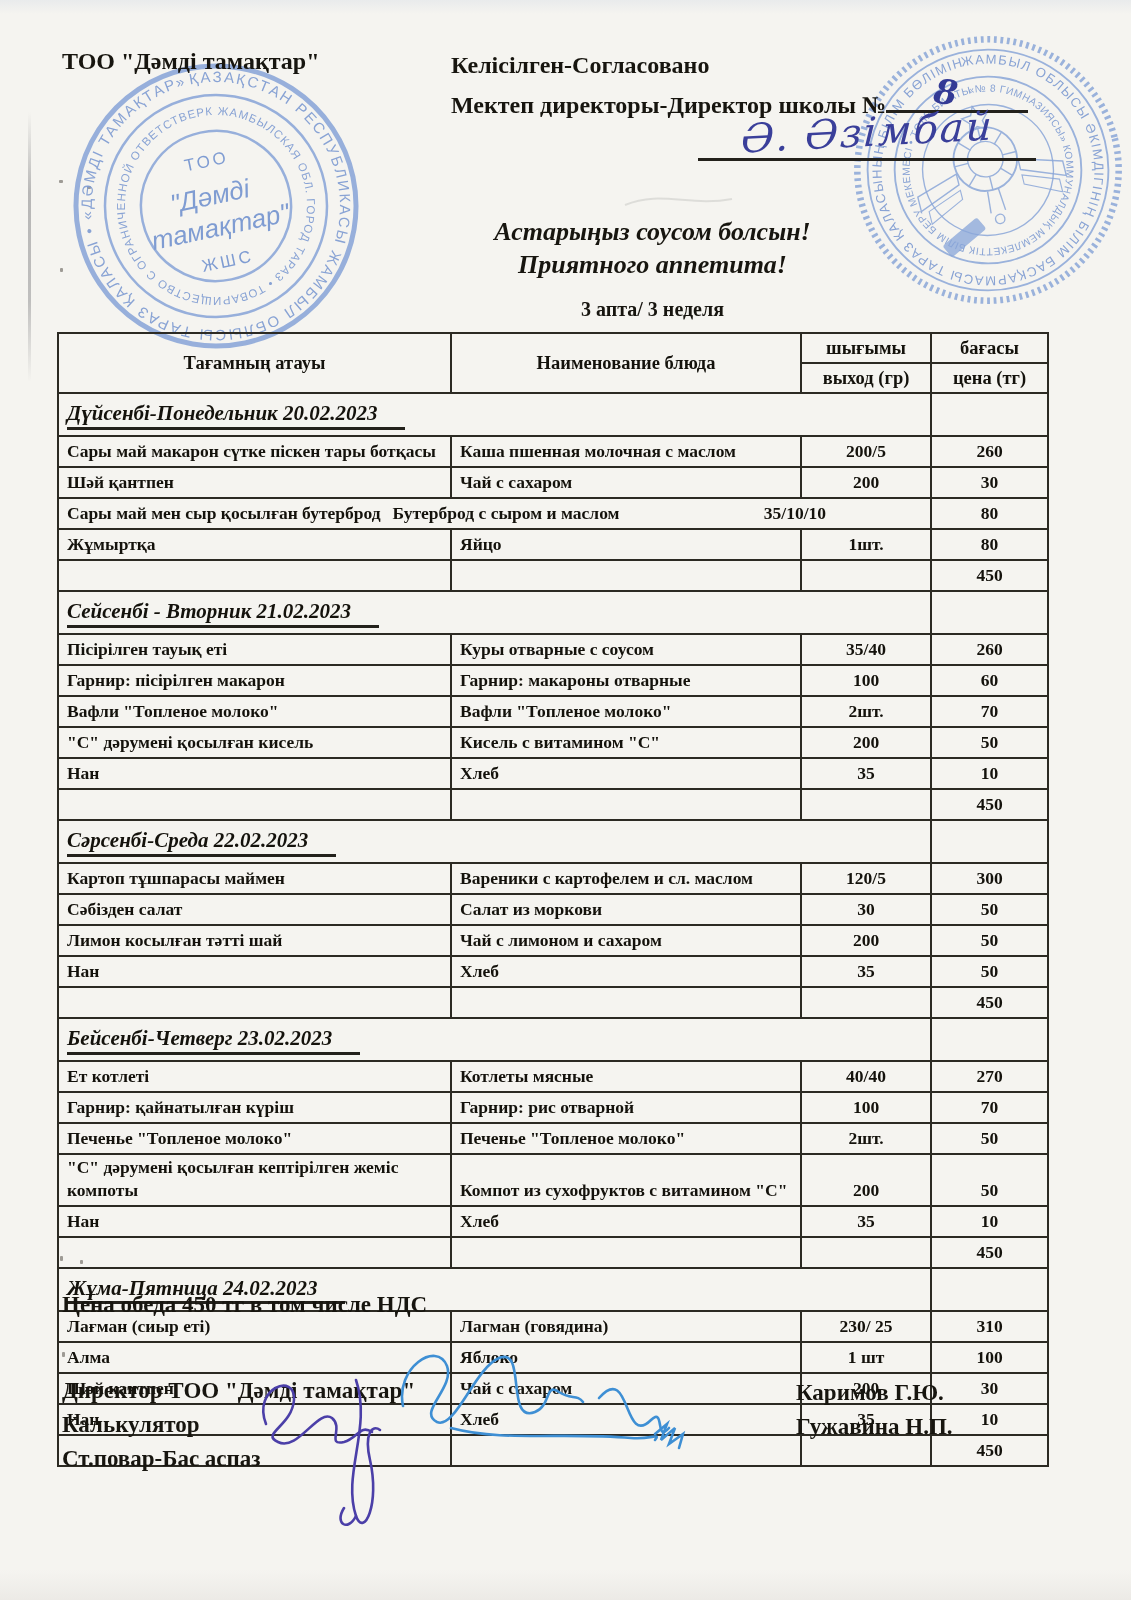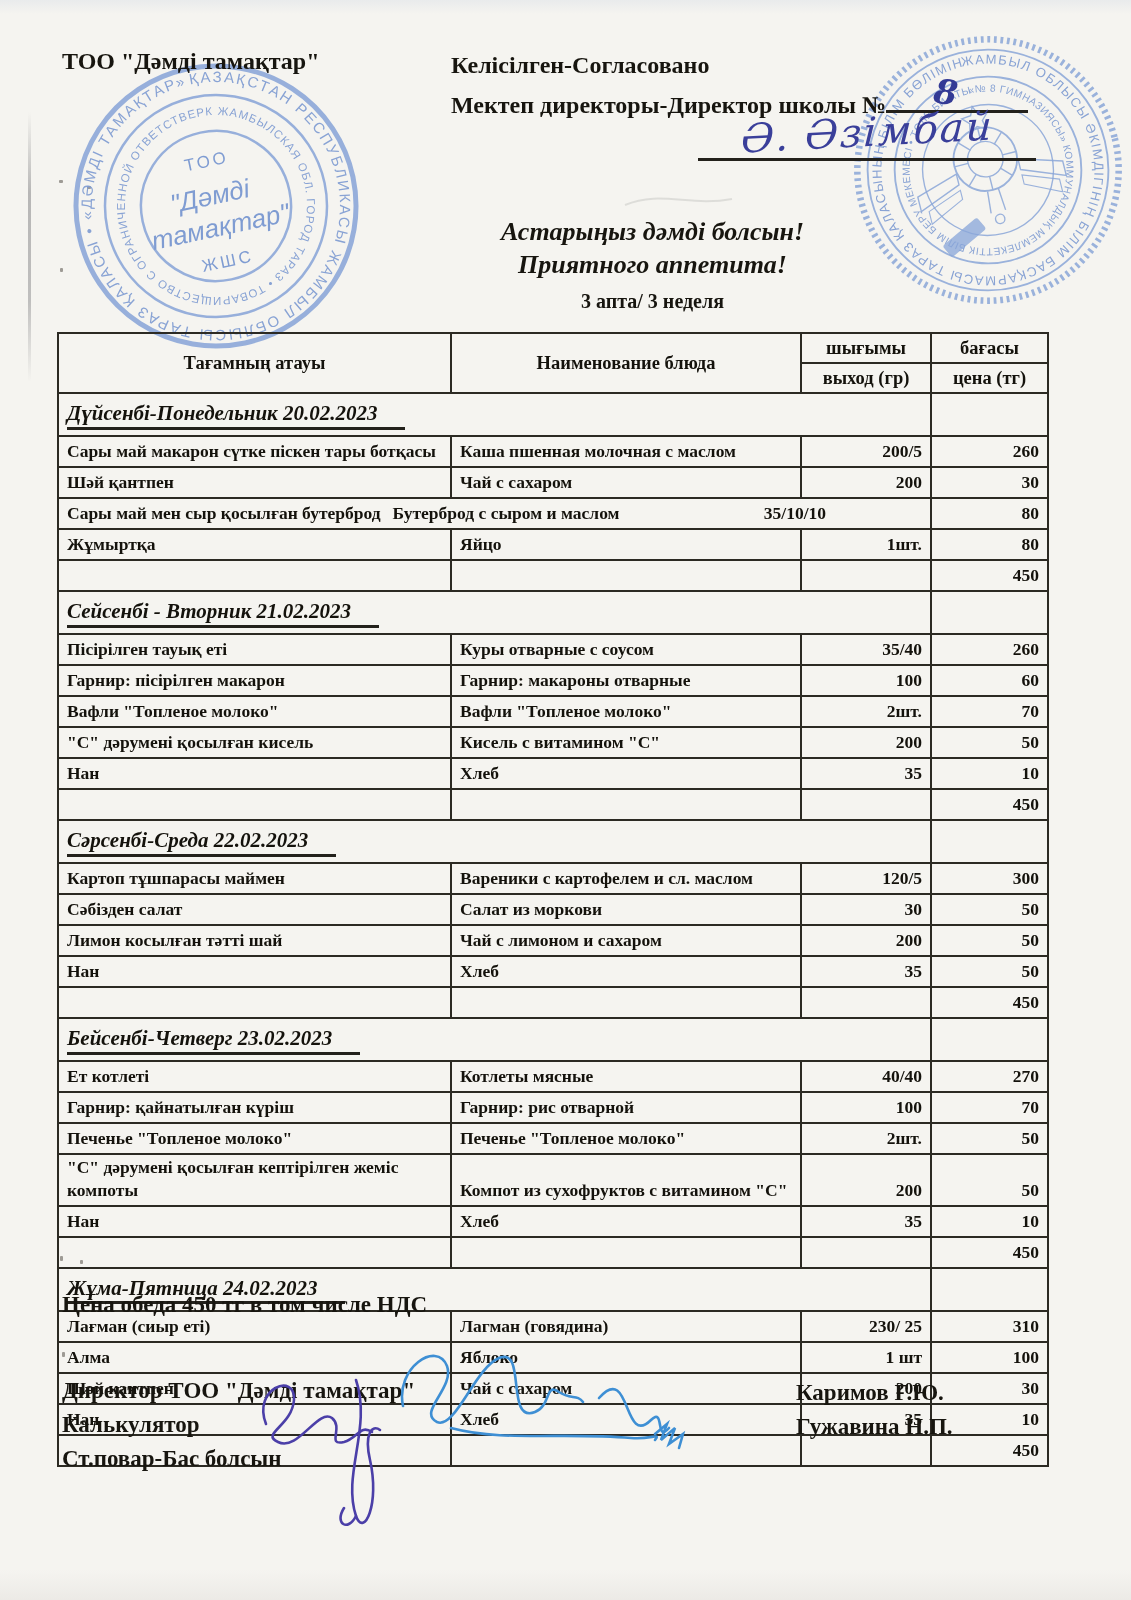--- a/index.html
+++ b/index.html
@@ -25,28 +25,28 @@
   .agreed2{position:absolute;left:451px;top:86px;font-size:24px;font-weight:bold;z-index:3;white-space:nowrap;}
   .blank-num{display:inline-block;width:142px;border-bottom:3px solid #23211b;position:relative;height:24px;vertical-align:baseline;}
   .hand-8{position:absolute;left:48px;top:-14px;font-size:34px;font-style:italic;font-weight:bold;
     color:#333a95;transform:rotate(9deg);font-family:"DejaVu Serif",serif;}
   .sig-line{position:absolute;left:698px;top:112px;width:338px;height:46px;border-bottom:3px solid #23211b;z-index:4;text-align:center;}
   .sig-name{display:inline-block;font-size:40px;font-style:italic;color:#3a3f9a;
     font-family:"DejaVu Serif",serif;transform:rotate(-3deg) skewX(-6deg);letter-spacing:2px;line-height:1;}
   
   .titles{position:absolute;left:380px;top:216px;width:545px;text-align:center;z-index:3;}
   .t-big{font-size:26px;font-weight:bold;font-style:italic;line-height:1.26;}
-  .t-small{font-size:20px;font-weight:bold;margin-top:8px;}
+  .t-small{font-size:20px;font-weight:bold;margin-top:16px;}
   
   table.menu{position:absolute;left:57px;top:332px;z-index:3;border-collapse:collapse;table-layout:fixed;
     background:transparent;}
   table.menu td,table.menu th{border:2px solid #2c2a23;padding:1px 8px 3px 8px;
     font-size:17.5px;font-weight:bold;line-height:1.3;color:#14120c;vertical-align:bottom;overflow:hidden;}
   table.menu th{font-size:18.5px;text-align:center;vertical-align:middle;padding:2px 4px;}
-  td.c3,td.c4{text-align:right;}
+  td.c3,td.c4{text-align:center;}
   tr.day-row td{vertical-align:middle;height:34px;padding-top:4px;}
   .day-title{font-size:21px;font-style:italic;display:inline-block;border-bottom:3px solid #23211b;padding-right:28px;line-height:1.25;}
   tr.total-row td{height:25px;}
   tr.data-row td{height:25px;}
   .merged-flex{display:flex;align-items:baseline;width:100%;}
   .merged-flex .mru{margin-left:12px;white-space:nowrap;}
   .merged-flex .mout{margin-left:auto;margin-right:96px;white-space:nowrap;text-align:center;}
   
   .price-note{position:absolute;left:62px;top:1292px;font-size:23px;font-weight:bold;z-index:3;}
   .role{position:absolute;left:62px;font-size:23px;font-weight:bold;z-index:3;}
@@ -137,21 +137,21 @@
       <path d="M78,178 L116,164 L116,174 L78,192 Z" stroke-width="1.2"></path>
       <path d="M222,178 L184,164 L184,174 L222,192 Z" stroke-width="1.2"></path>
       <line x1="144" y1="172" x2="142" y2="196" stroke-width="1.5"></line>
       <line x1="156" y1="172" x2="158" y2="196" stroke-width="1.5"></line>
       <circle cx="150" cy="204" r="5" stroke-width="1.5"></circle>
       <rect x="84" y="206" width="48" height="16" rx="3" fill="#8aa6d8" stroke="none" transform="rotate(-26 108 214)" opacity="0.9"></rect>
     </g>
   </svg>
 
   <div class="titles">
-    <div class="t-big">Астарыңыз дәмді болсын!</div>
+    <div class="t-big">Астарыңыз соусом болсын!</div>
     <div class="t-big">Приятного аппетита!</div>
     <div class="t-small">3 апта/ 3 неделя</div>
   </div>
 
   <table class="menu">
     <colgroup>
         <col style="width:393px">
         <col style="width:350px">
         <col style="width:130px">
         <col style="width:117px">
@@ -358,21 +358,21 @@
           <td></td>
       <td class="c4">450</td>
     </tr>
     </tbody>
   </table>
 
   <div class="price-note">Цена обеда 450 тг в том числе НДС</div>
 
   <div class="role" style="top:1378px;">Директор ТОО "Дәмді тамақтар"</div>
   <div class="role" style="top:1412px;">Калькулятор</div>
-  <div class="role" style="top:1446px;">Ст.повар-Бас болсын</div>
+  <div class="role" style="top:1446px;">Ст.повар-Бас аспаз</div>
   <div class="sname" style="top:1380px;">Каримов Г.Ю.</div>
   <div class="sname" style="top:1414px;">Гужавина Н.П.</div>
 
   <svg class="sig-svg" style="left:393px;top:1336px;" width="310" height="135" viewBox="0 0 310 135">
     <g stroke="#3e8fd4" stroke-width="2.6" fill="none" stroke-linecap="round">
       <path d="M10,70 C2,32 44,4 54,30 C62,52 24,76 44,86 C62,94 82,32 106,22 C134,10 112,88 142,76 C158,70 152,46 166,56 C178,64 184,58 190,66"></path>
       <path d="M58,92 C110,106 170,96 238,102 C258,104 268,96 262,104"></path>
       <path d="M206,62 C238,26 230,112 258,84 C272,70 262,108 276,92"></path>
       <path d="M262,98 l12,-10 l-6,16 l14,-12 l-6,16 l14,-10 l-4,14"></path>
     </g>

